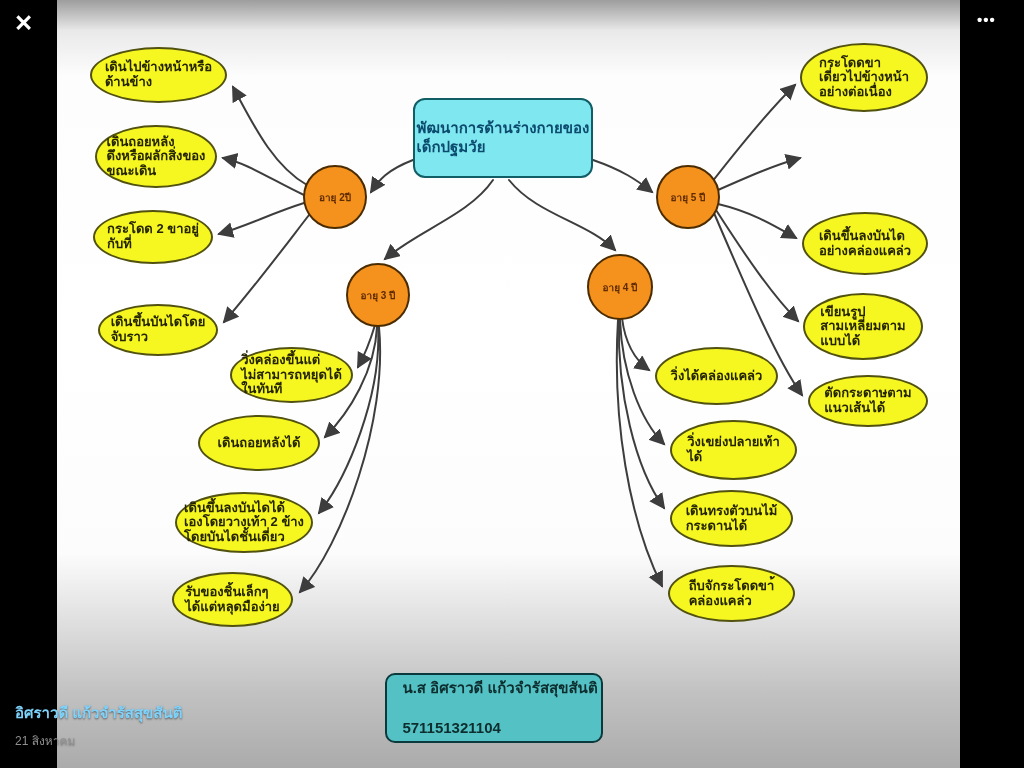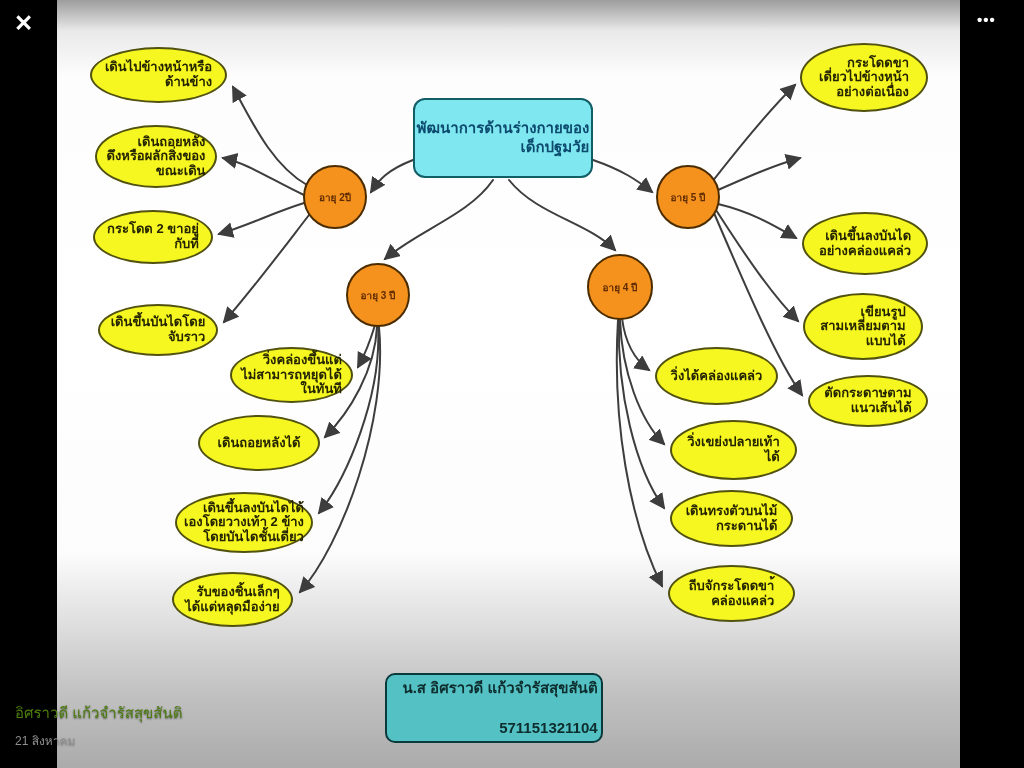--- a/index.html
+++ b/index.html
@@ -2,34 +2,34 @@
 <html><head>
 <meta charset="utf-8">
 <style>
   html,body{margin:0;padding:0;width:1024px;height:768px;overflow:hidden;background:#000;
     font-family:"Liberation Sans","DejaVu Sans",sans-serif;}
   .stage{position:relative;width:1024px;height:768px;background:#000;}
   .photo{position:absolute;left:57px;top:0;width:903px;height:768px;
     background:linear-gradient(180deg,#9d9d9d 0%,#e9e9e9 4%,#fdfdfd 10%,#ffffff 45%,#fcfcfc 72%,#c2c2c2 90%,#ababab 100%);}
   .connectors{position:absolute;left:0;top:0;width:903px;height:768px;}
   .node{position:absolute;display:flex;align-items:center;justify-content:center;
-    text-align:right;white-space:pre-line;box-sizing:border-box;font-weight:bold;}
+    text-align:left;white-space:pre-line;box-sizing:border-box;font-weight:bold;}
   .oval{background:#f6f620;border:2px solid #515110;border-radius:50%;
     color:#242400;font-size:13px;line-height:1.12;padding:2px 6px;}
   .circle{background:#f5921e;border:2px solid #4a2c00;border-radius:50%;
     color:#5e2a00;font-size:10px;}
   .titlebox{background:#7fe7f0;border:2px solid #125e66;border-radius:12px;
     color:#0c4a6e;font-size:15px;line-height:1.25;}
   .creditbox{background:#54c2c5;border:2px solid #0c393b;border-radius:10px;
     color:#0e2d2e;font-size:15px;line-height:1.35;}
   .topbar-btn{position:absolute;color:#fff;cursor:pointer;background:none;border:none;padding:0;}
   .close-btn{left:14px;top:12px;font-size:23px;line-height:1;font-weight:bold;}
   .more-btn{left:977px;top:12px;font-size:15px;letter-spacing:1px;line-height:1;font-weight:bold;}
   .caption{position:absolute;left:15px;bottom:18px;z-index:5;}
-  .caption .name{color:#4d7c0f;font-size:15px;font-weight:normal;text-shadow:0 1px 2px rgba(0,0,0,.55);}
+  .caption .name{color:#7dd3fc;font-size:15px;font-weight:bold;text-shadow:0 1px 2px rgba(0,0,0,.55);}
   .caption .date{color:#8f8f8f;font-size:12px;margin-top:6px;text-shadow:0 1px 2px rgba(0,0,0,.35);}
 </style>
 </head>
 <body>
 
 <div class="stage">
 
   <div class="photo">
 
     <svg class="connectors" viewBox="0 0 903 768" xmlns="http://www.w3.org/2000/svg">

